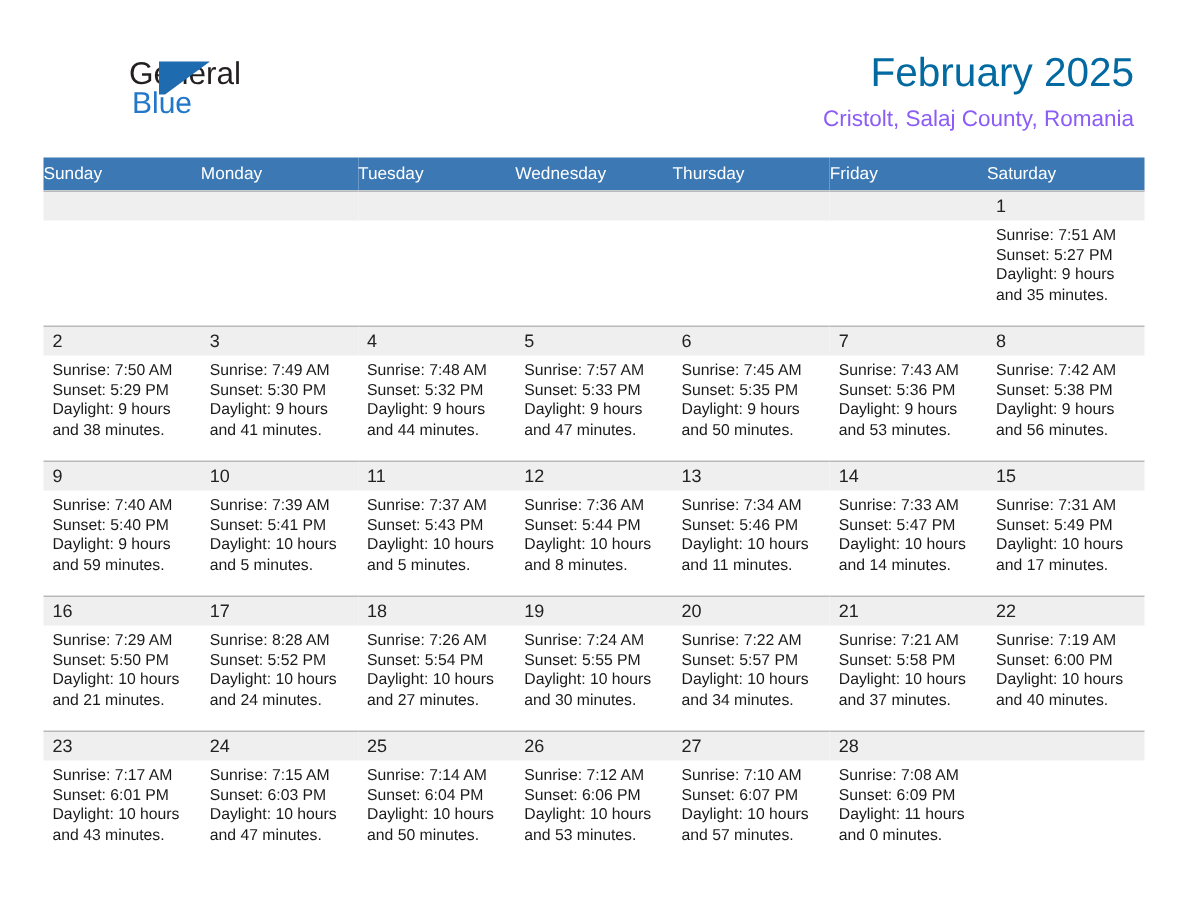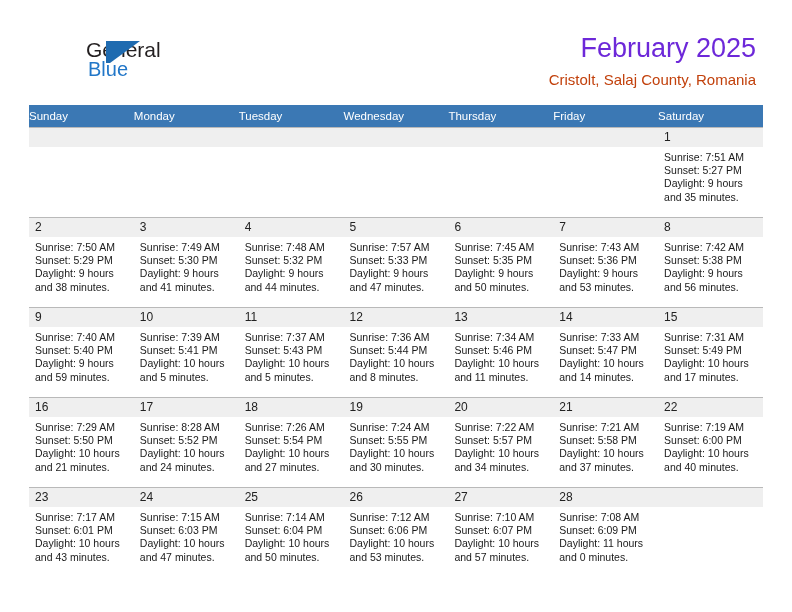--- a/index.html
+++ b/index.html
@@ -80,28 +80,28 @@
   }
 
   .title-block {
     position: absolute;
     right: 36px;
     top: 32px;
     text-align: right;
   }
   .cal-title {
     font-size: 27px;
-    color: #6d28d9;
+    color: #0369a1;
     font-weight: normal;
     line-height: 32px;
     white-space: nowrap;
   }
   .cal-subtitle {
     font-size: 15px;
-    color: #c2410c;
+    color: #8b5cf6;
     line-height: 20px;
     margin-top: 6px;
     white-space: nowrap;
   }
 
   
   .calendar {
     position: absolute;
     left: 29px;
     top: 105px;

